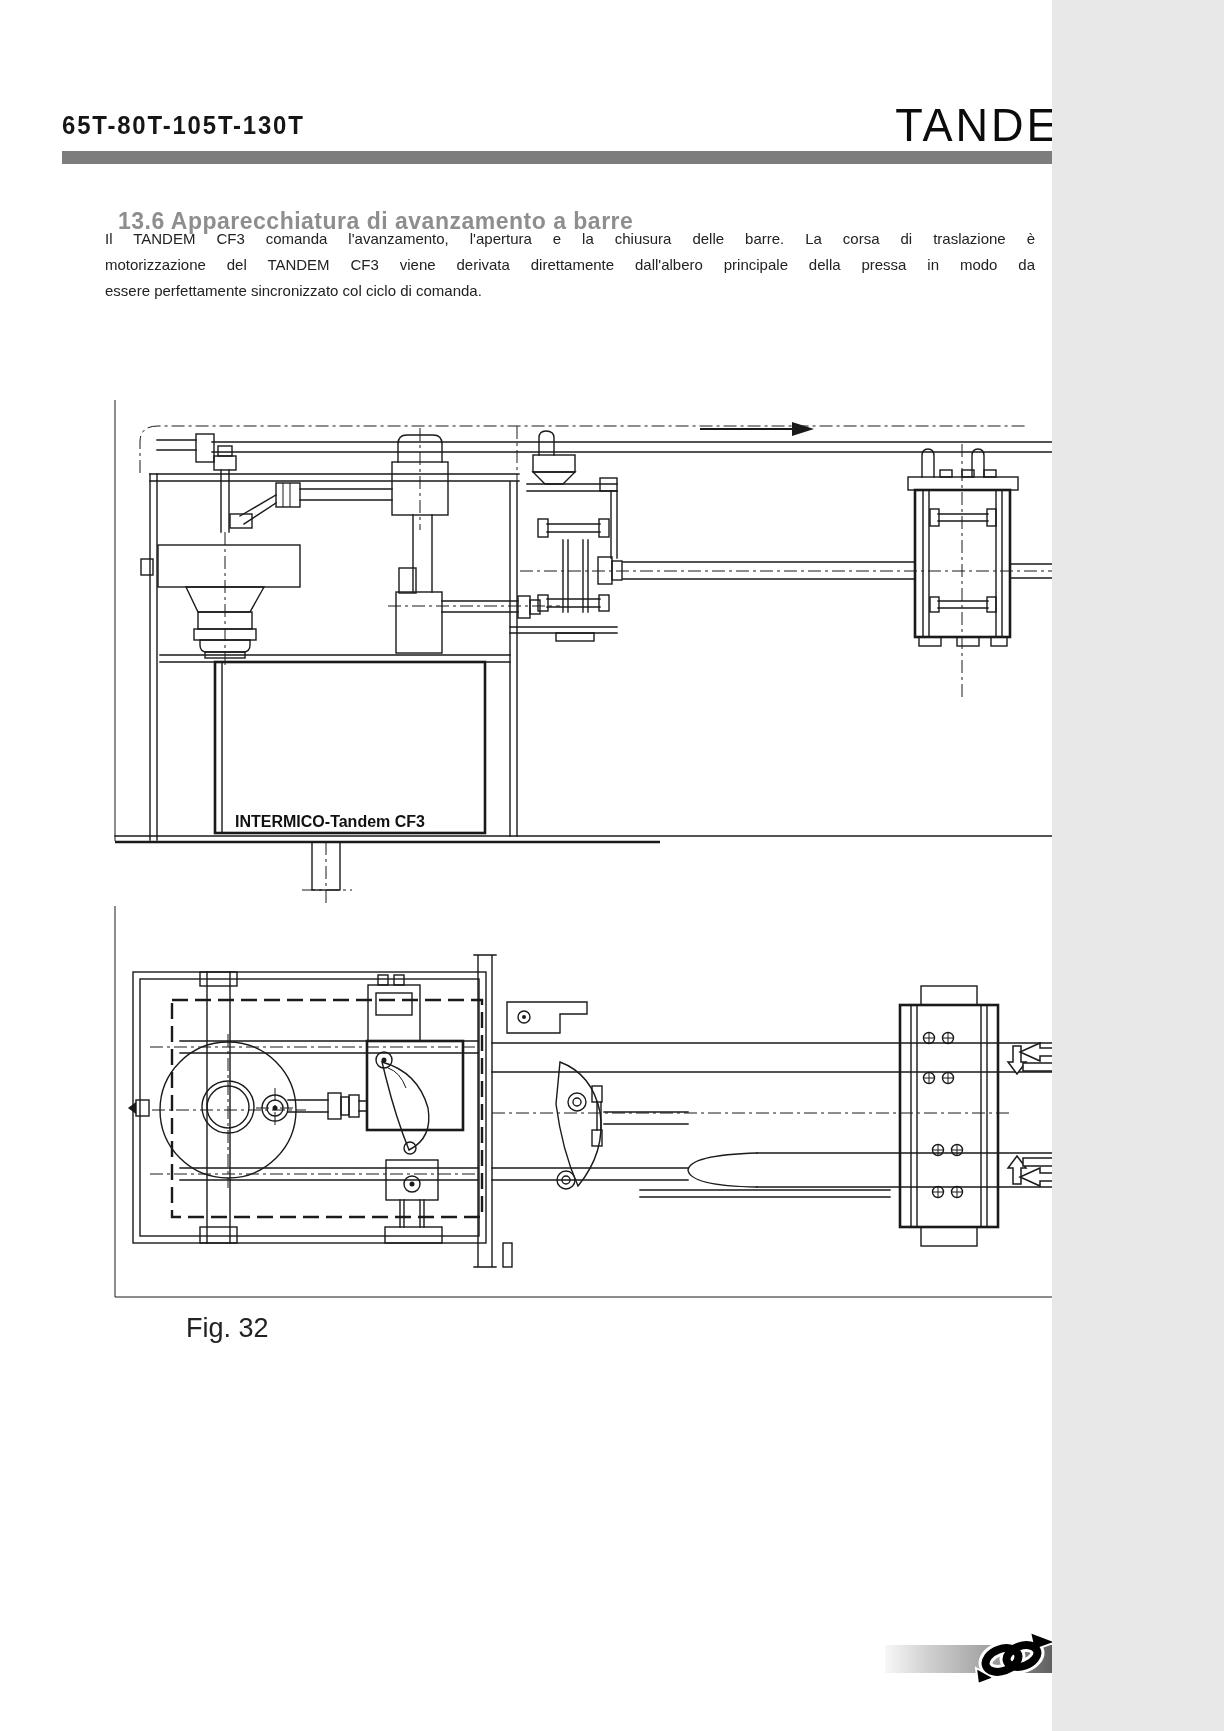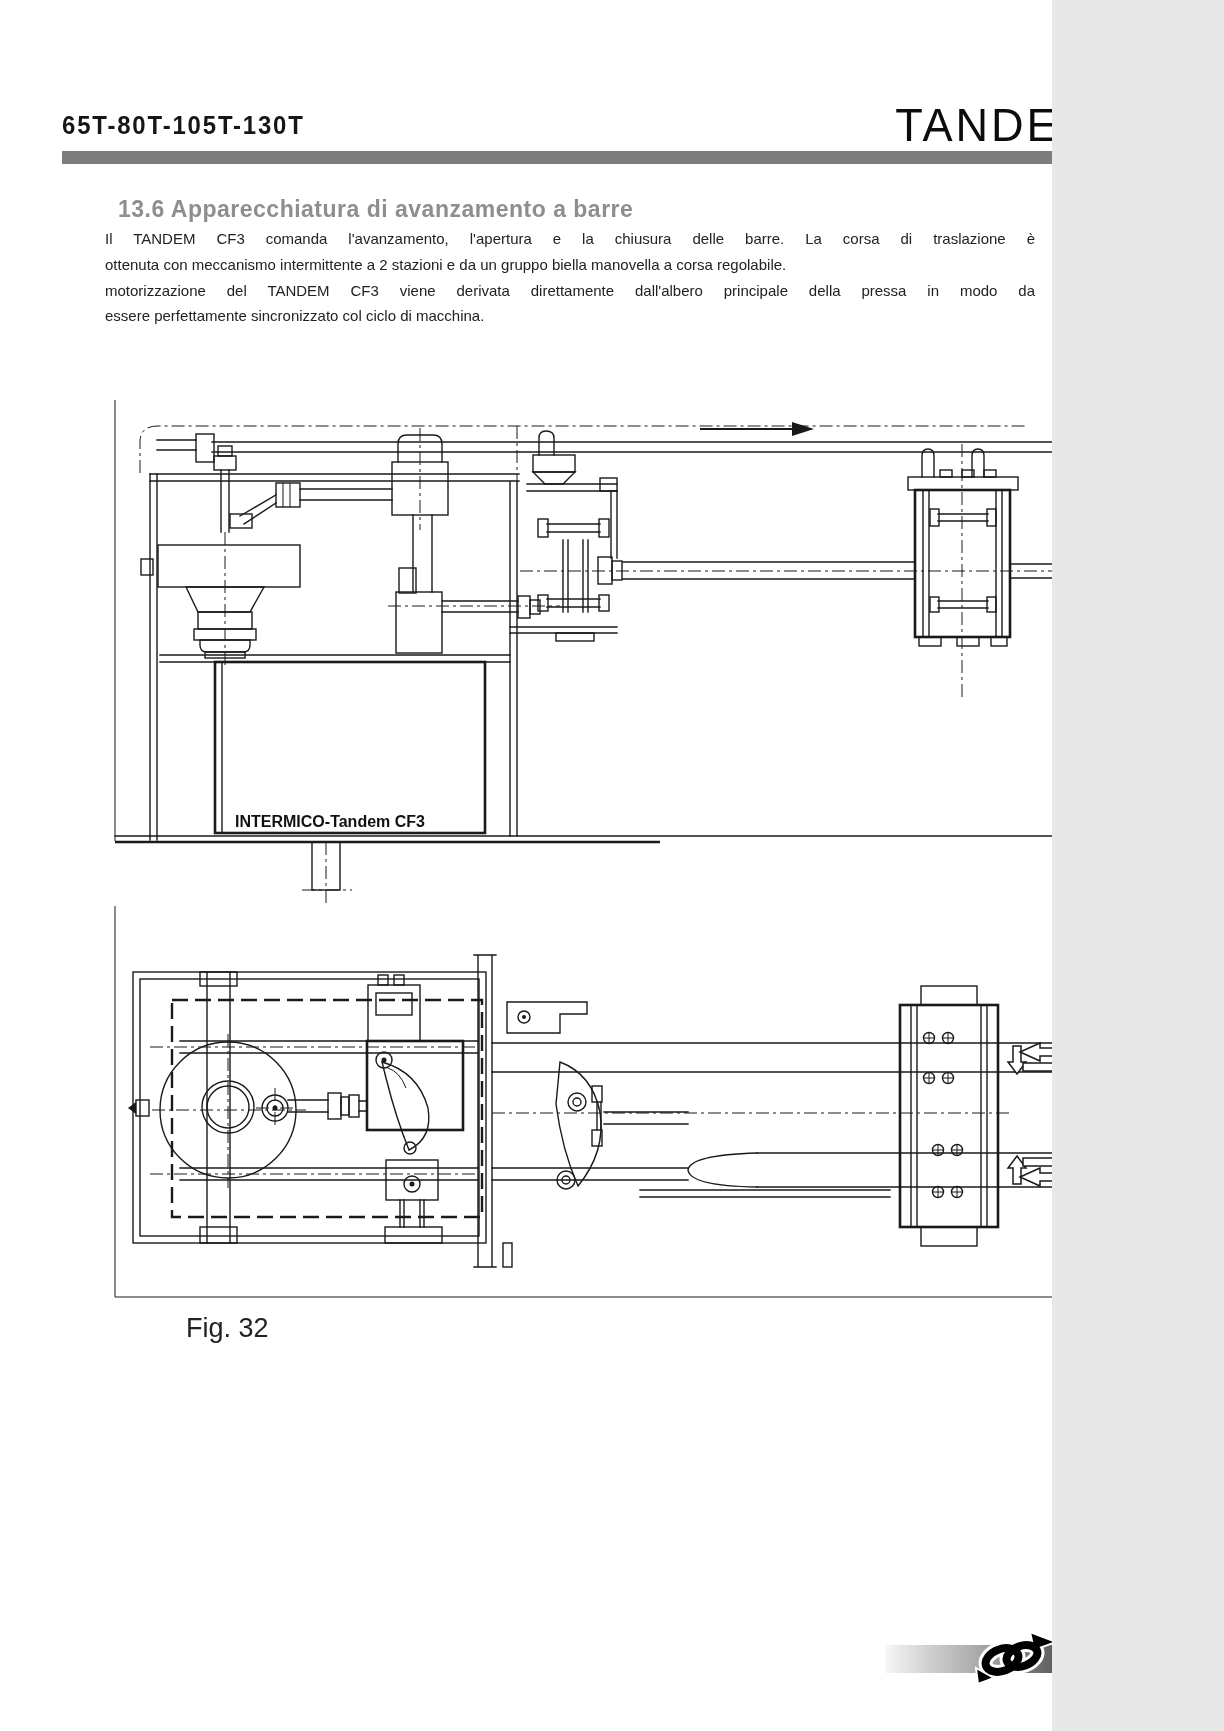--- a/index.html
+++ b/index.html
@@ -15,21 +15,21 @@
   .brand {
     position:absolute; left:790px; top:98px; width:310px; text-align:right;
     font-size:46px; font-weight:400; letter-spacing:3px; color:#0c0c0c;
     transform:scaleX(0.98); transform-origin:right;
   }
   .header-bar {
     position:absolute; left:62px; top:151px; width:1014px; height:13px; background:#7d7d7d;
   }
   
   .sec-title {
-    position:absolute; left:118px; top:196px; font-size:23px; font-weight:bold;
+    position:absolute; left:118px; top:208px; font-size:23px; font-weight:bold;
     color:#8e8e8e; letter-spacing:0.5px;
   }
   .para {
     position:absolute; left:105px; top:226px; width:930px; font-size:15px;
     line-height:25.8px; color:#222222;
   }
   .pline { display:block; }
   .pline.j { text-align:justify; text-align-last:justify; }
   
   .figsvg { position:absolute; left:0; }
@@ -62,23 +62,22 @@
 
 <div id="page">
 
   <div class="models">65T-80T-105T-130T</div>
   <div class="brand">TANDEM</div>
   <div class="header-bar"></div>
 
   <div class="sec-title">13.6 Apparecchiatura di avanzamento a barre</div>
   <div class="para">
     <span class="pline j">Il TANDEM CF3 comanda l'avanzamento, l'apertura e la chiusura delle barre. La corsa di traslazione è</span>
-    <span class="pline">ottenuta con meccanismo intermittente a 2 stazioni e da un gruppo biella manovella a corsa regolabile.</span>
     <span class="pline j">motorizzazione del TANDEM CF3 viene derivata direttamente dall'albero principale della pressa in modo da</span>
-    <span class="pline">essere perfettamente sincronizzato col ciclo di macchina.</span>
+    <span class="pline">essere perfettamente sincronizzato col ciclo di comanda.</span>
   </div>
 
   <svg id="fig1" class="figsvg" width="1224" height="540" viewBox="0 365 1224 540">
 
     <g>
       <path class="thn" d="M115,400 V841"></path>
     </g>
 
     <g>
       <path class="cl" d="M140,473 V442 Q140,426 158,426 H1028"></path>

